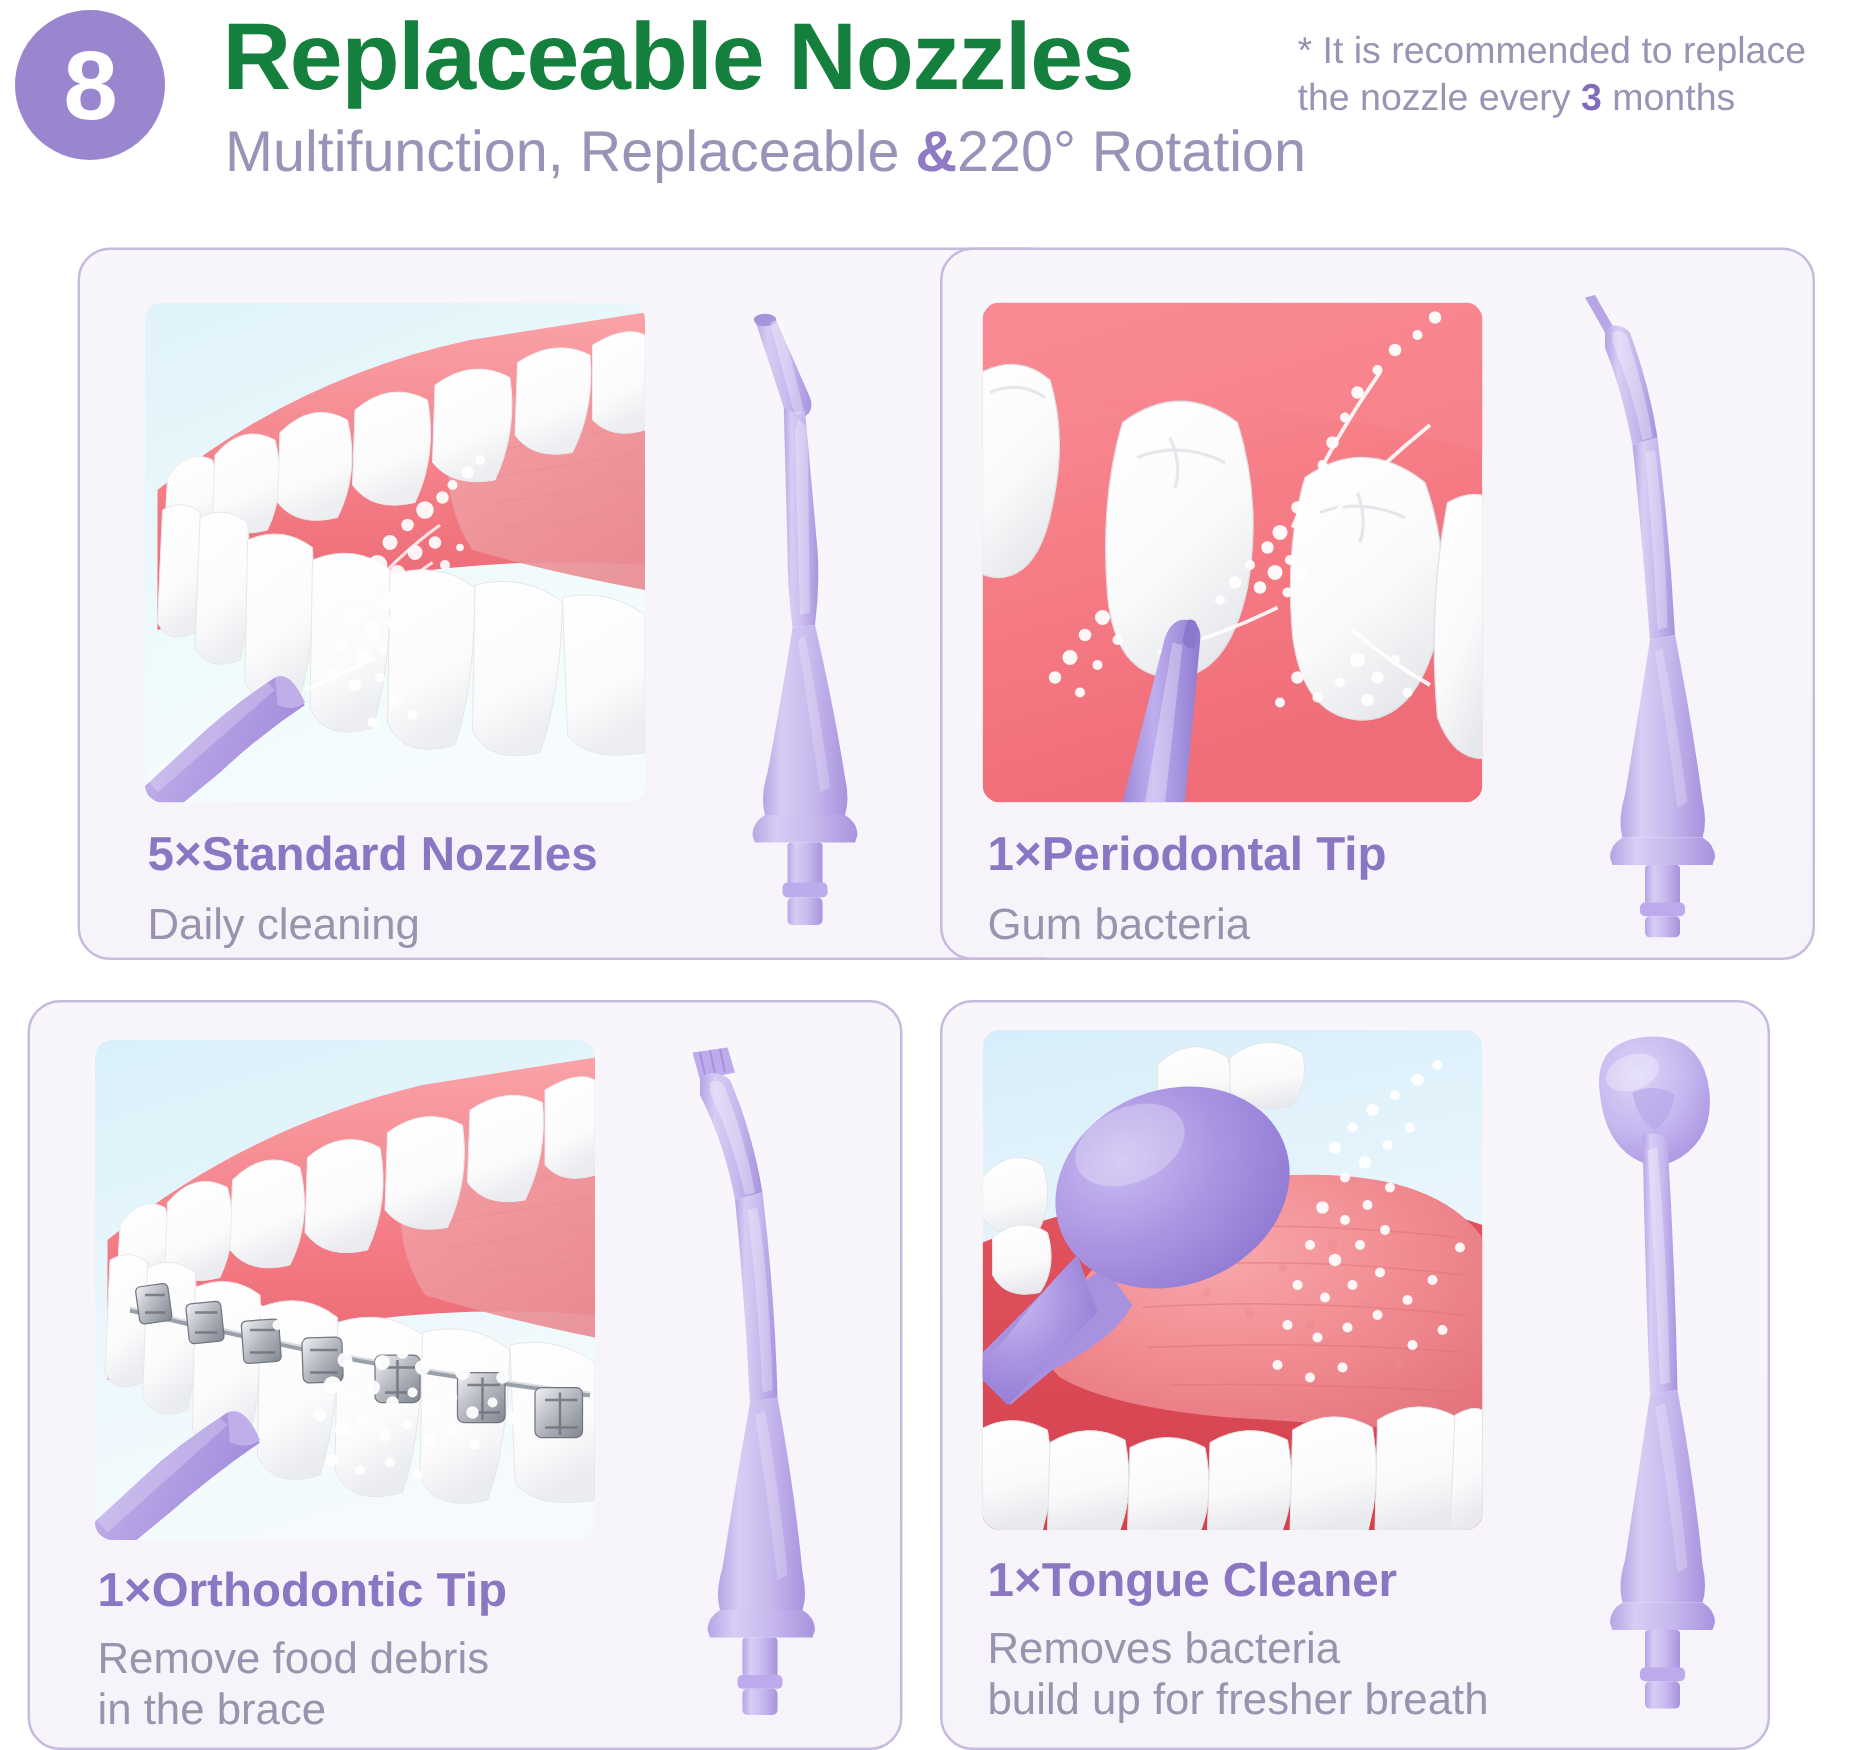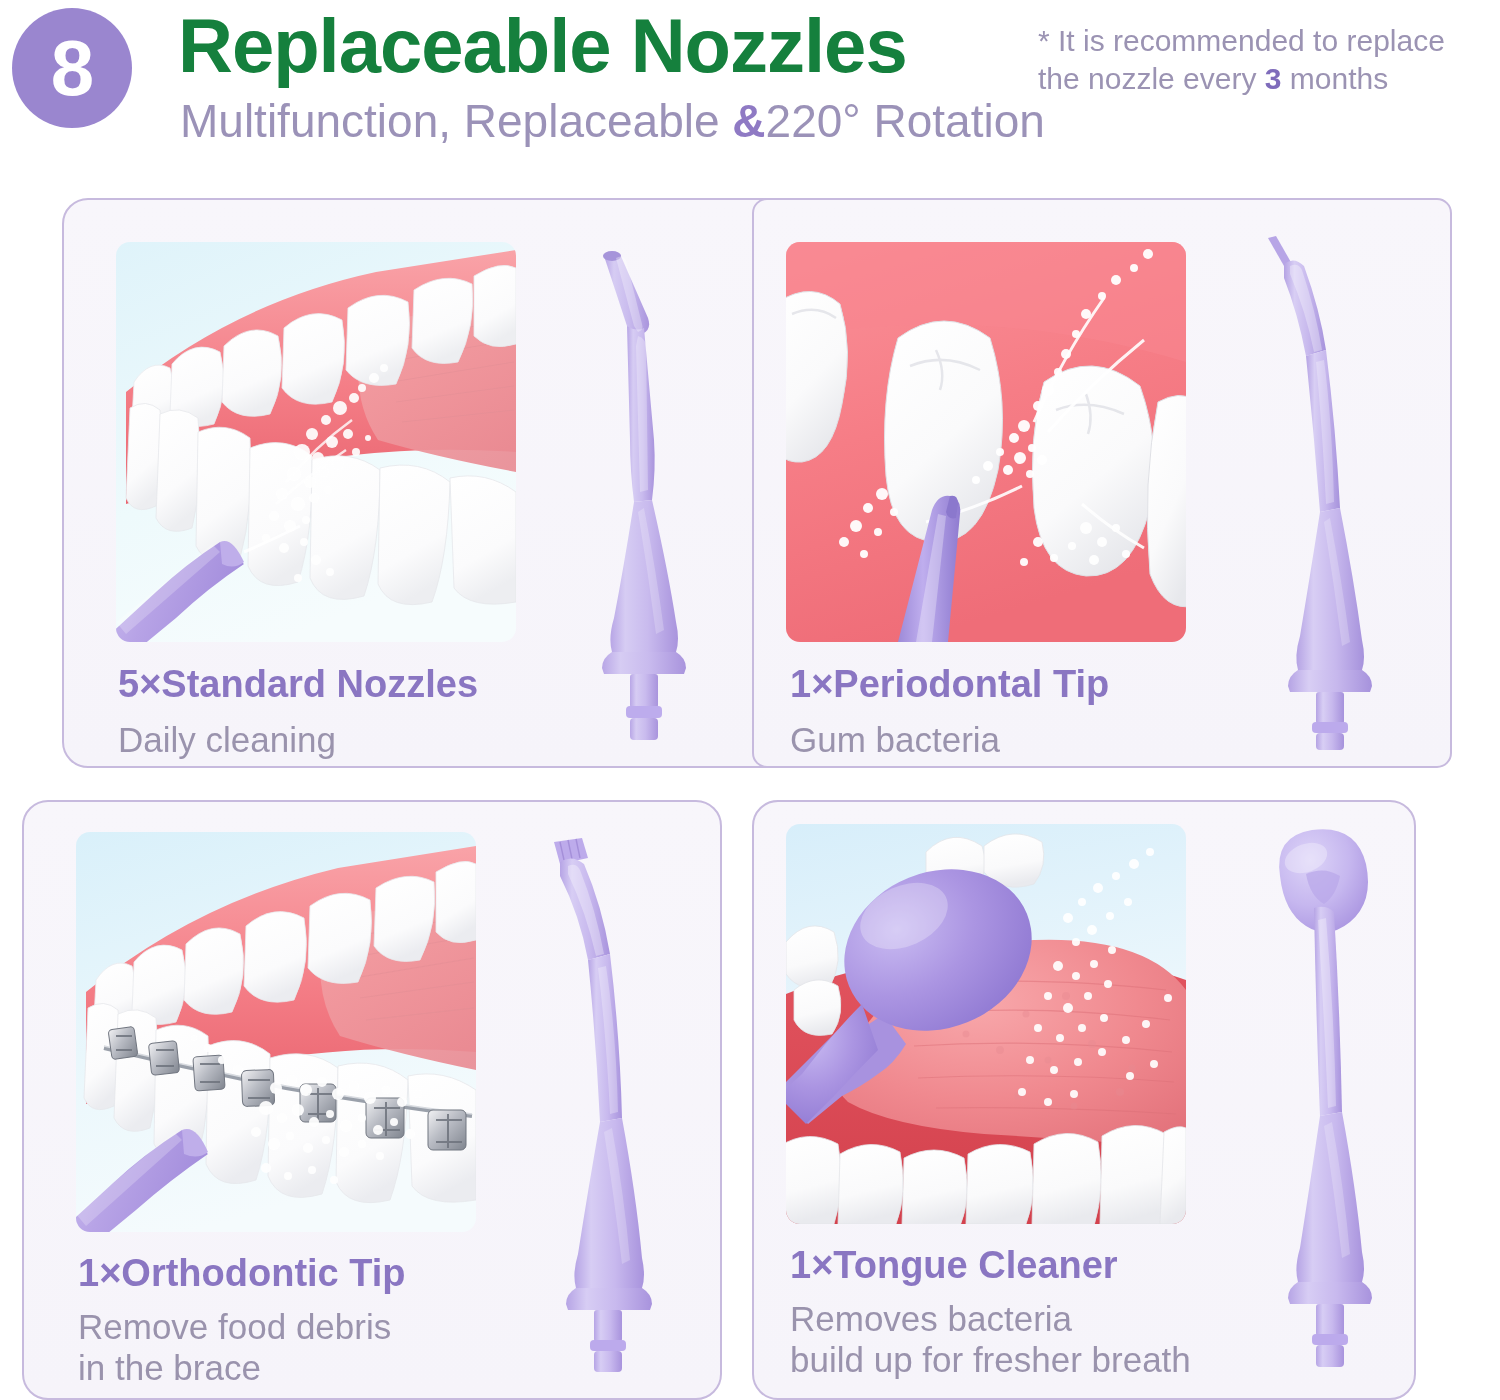--- a/index.html
+++ b/index.html
@@ -42,21 +42,21 @@
   
   .grid{position:absolute;left:0;top:170px;width:1500px;height:1230px;}
   .card{
     position:absolute;
     background:linear-gradient(180deg,#f8f6fb 0%,#f6f4fa 100%);
     border:2px solid #c7bade;
     border-radius:26px;
     box-sizing:border-box;
   }
   .card.c1{left:22px;top:28px;width:788px;height:570px;margin-left:40px;}
-  .card.c2{left:752px;top:28px;width:700px;height:570px;border-radius:15px;}
+  .card.c2{left:752px;top:28px;width:700px;height:570px;}
   .card.c3{left:22px;top:630px;width:700px;height:600px;}
   .card.c4{left:752px;top:630px;width:664px;height:600px;}
 
   .photo{
     position:absolute;left:52px;top:42px;width:400px;height:400px;
     border-radius:14px;overflow:hidden;
   }
   .card.c2 .photo,.card.c4 .photo{left:32px;}
   .card.c3 .photo{top:30px;}
   .card.c4 .photo{top:22px;}

